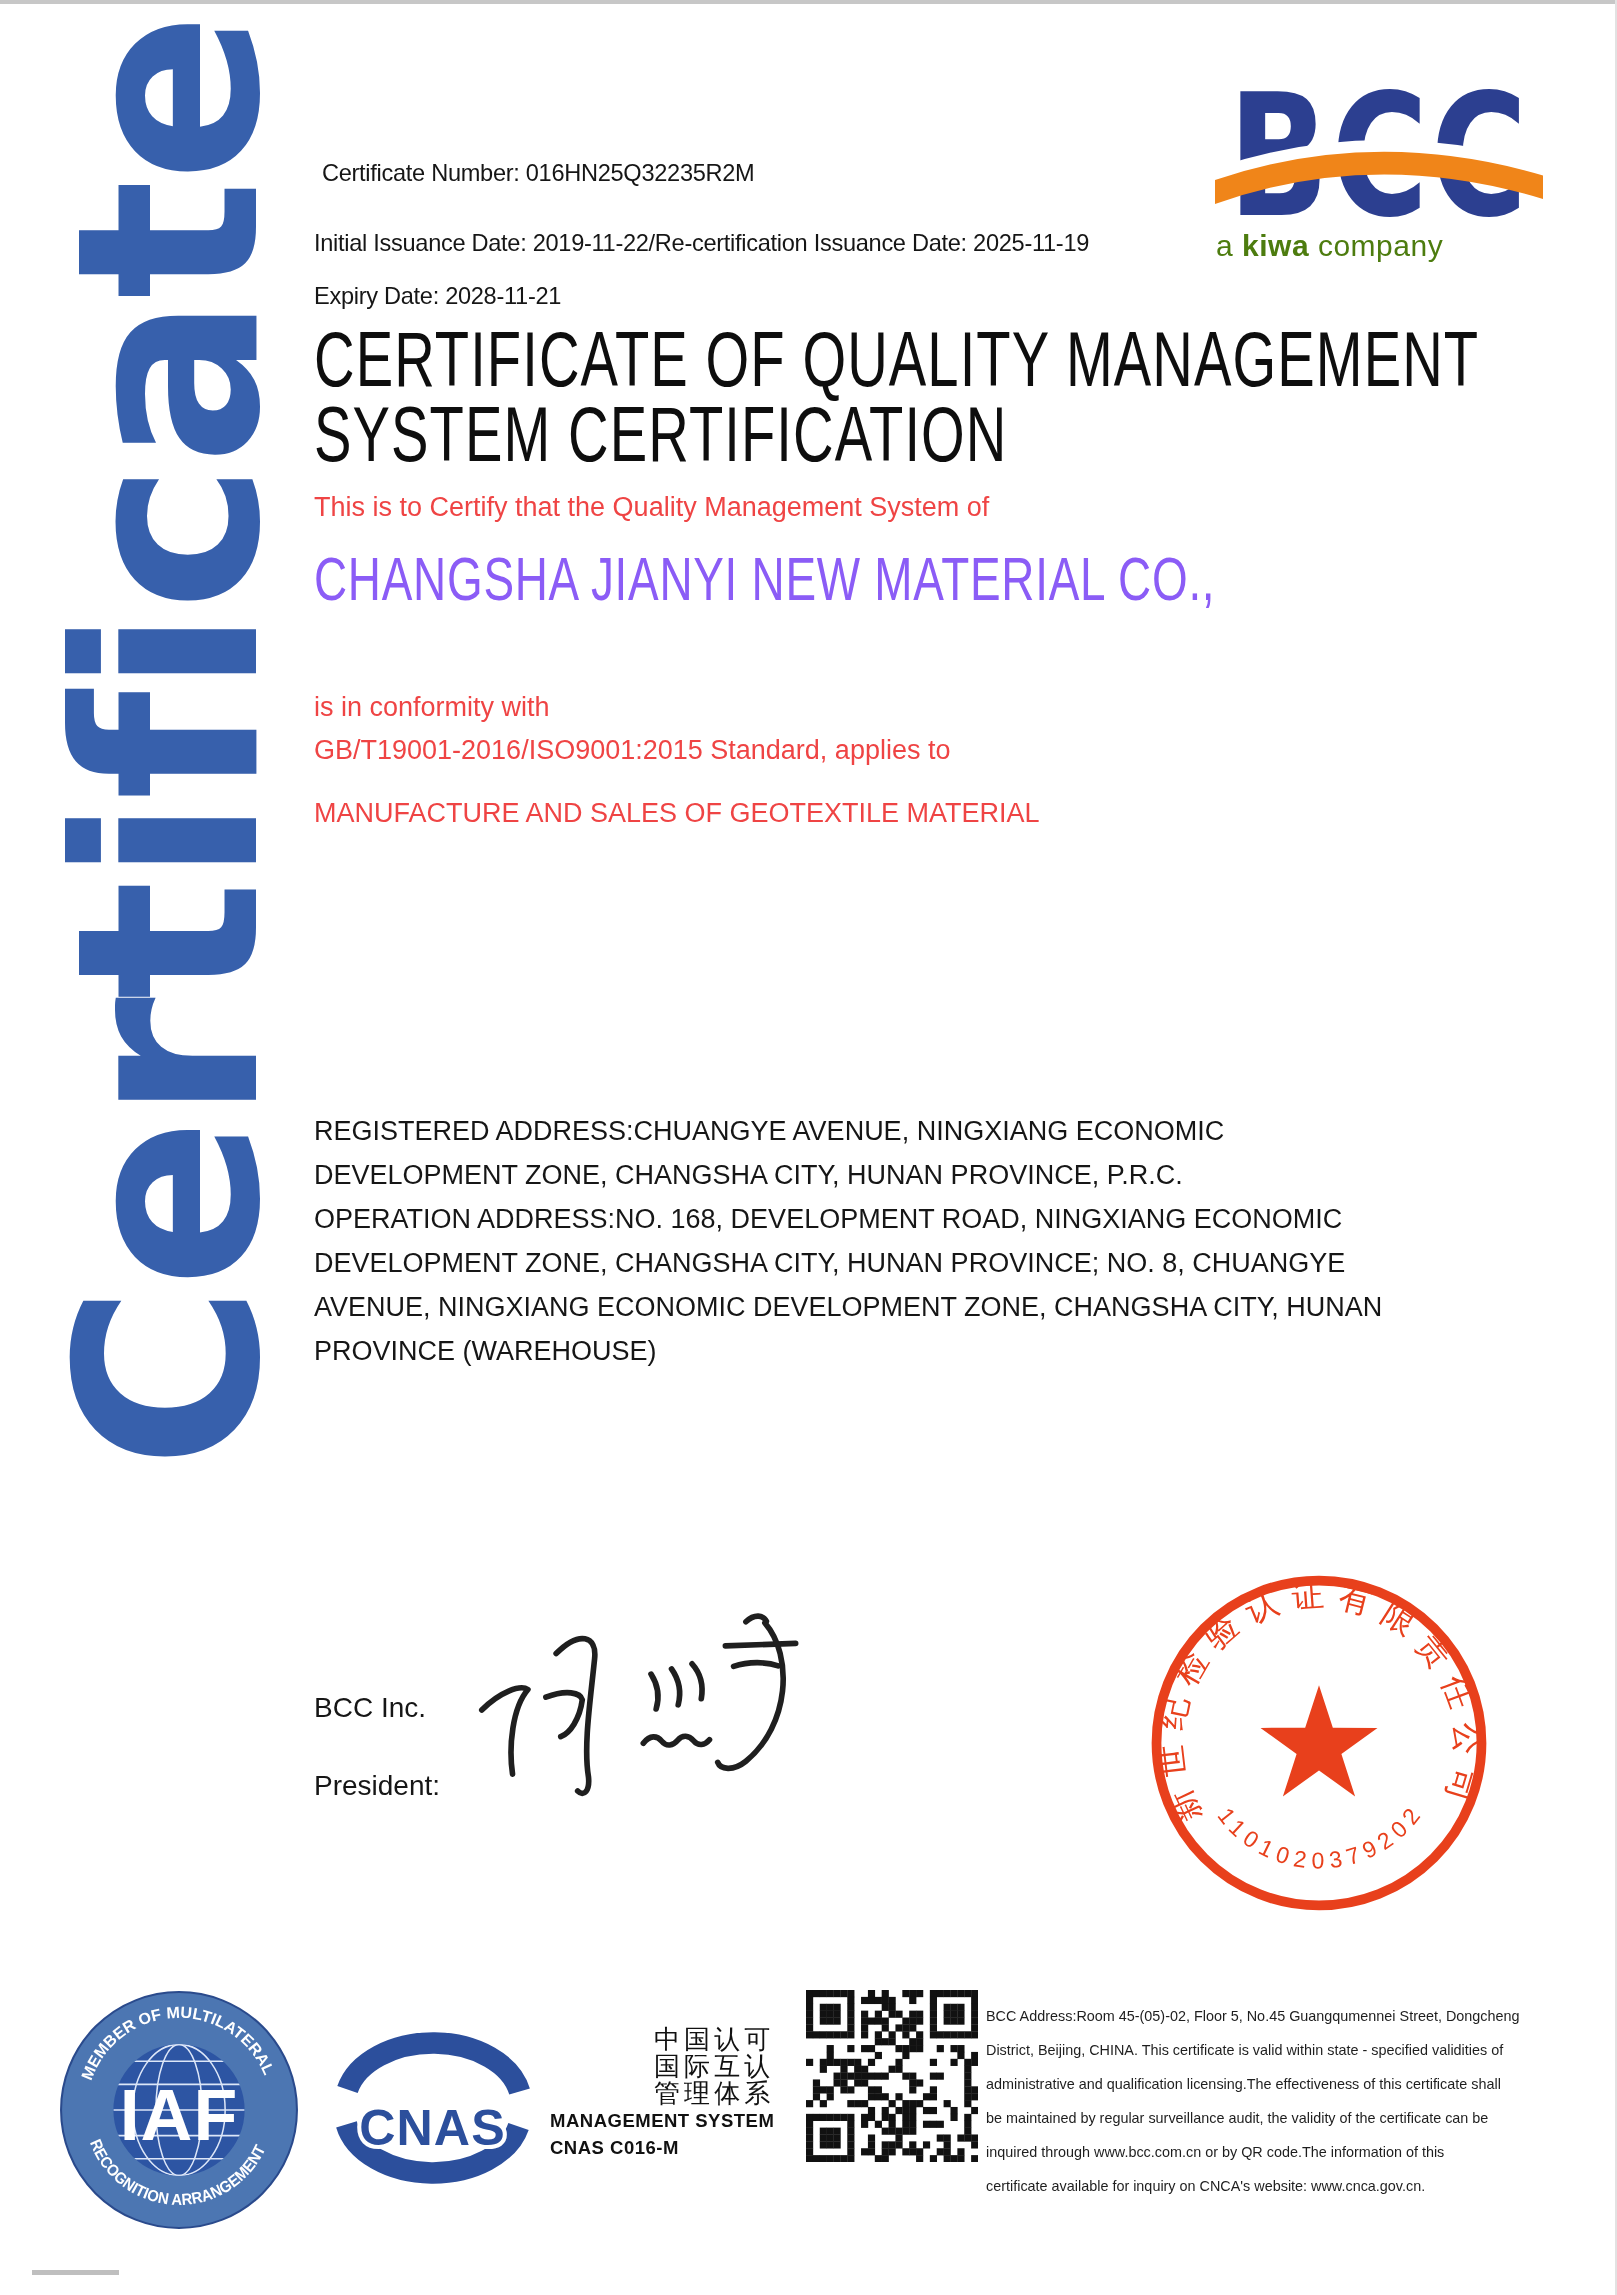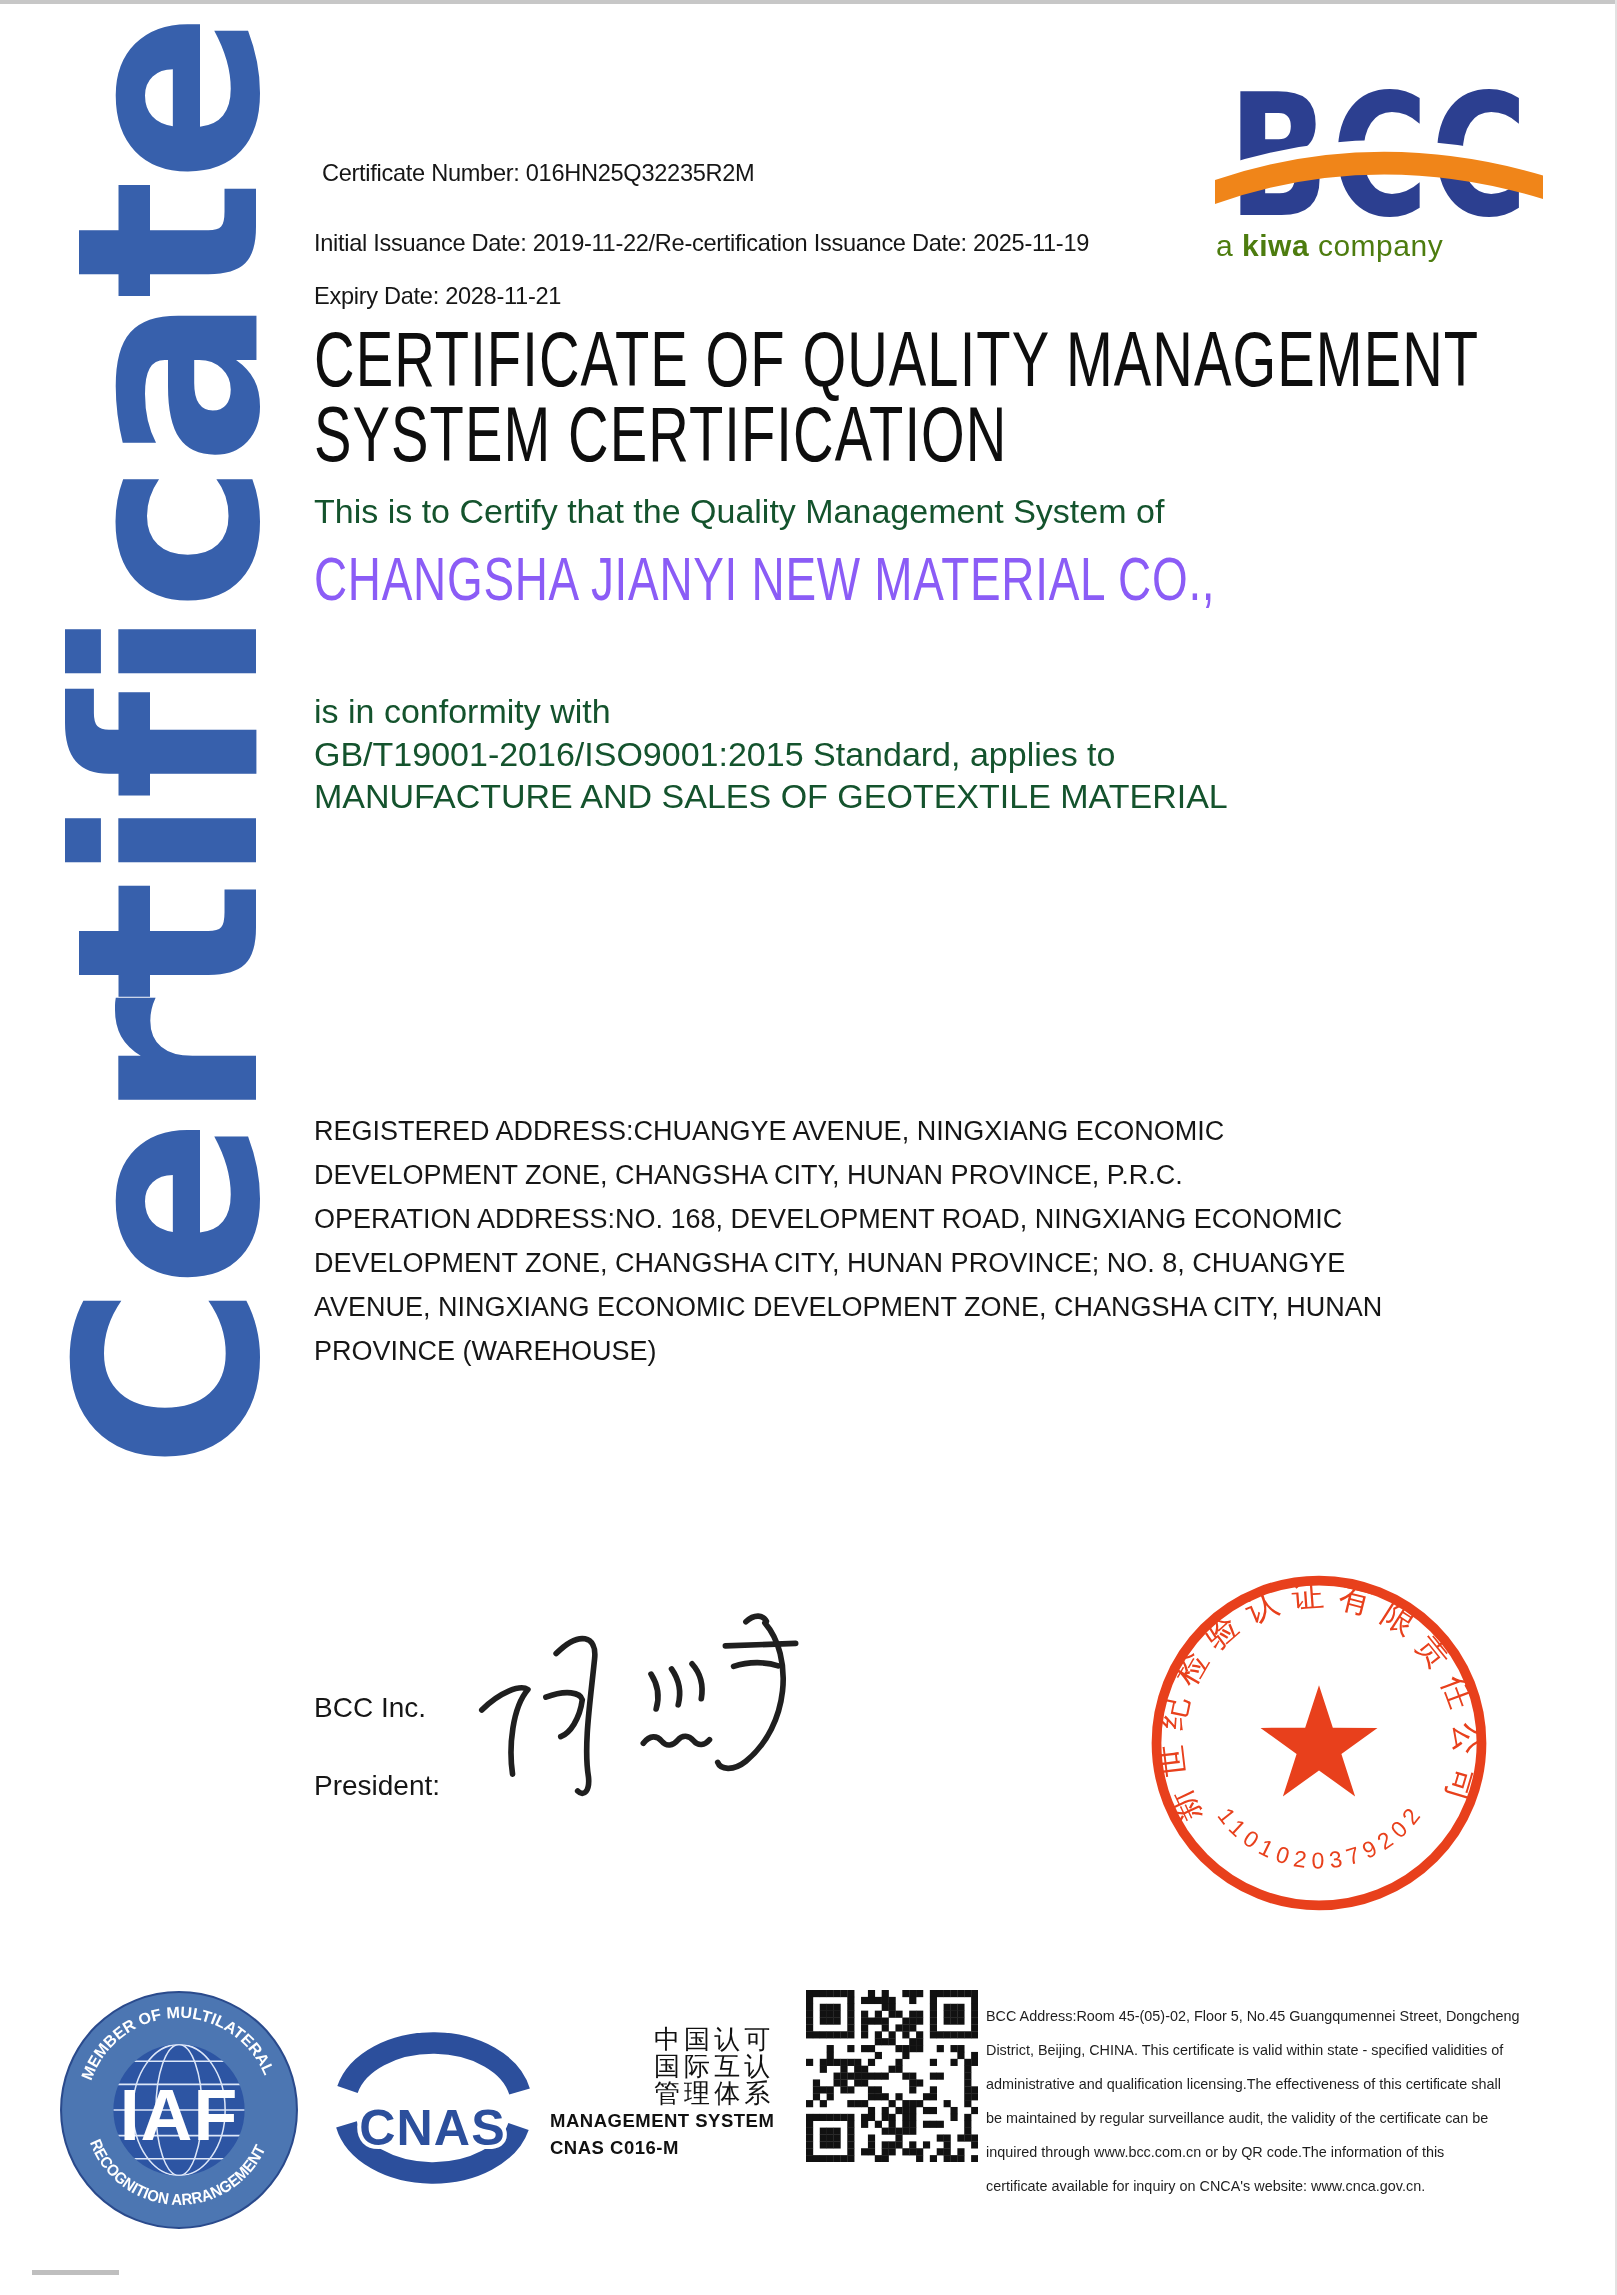--- a/index.html
+++ b/index.html
@@ -21,21 +21,21 @@
 
   
   .meta-line{left:314px; font-size:23.6px; letter-spacing:-0.3px; color:#161616;}
 
   
   .title-block{left:314px; top:322px; font-size:78px; line-height:75px; font-weight:400; color:#0e0e0e;}
   .company-block{left:314px; top:545px; font-size:62px; line-height:67px; font-weight:400; color:#8b5cf6;}
   .squeeze{display:inline-block; transform:scaleX(0.72); transform-origin:0 0; white-space:nowrap; letter-spacing:1.5px;}
   .squeeze2{display:inline-block; transform:scaleX(0.74); transform-origin:0 0; white-space:nowrap; letter-spacing:1px;}
 
-  .body-line{left:314px; font-size:34px; color:#14532d;}
+  .body-line{left:314px; font-size:27px; color:#ef4444;}
   .reg-block{left:314px; top:1109px; font-size:27px; line-height:44px; color:#161616;}
   .reg-block div{white-space:nowrap;}
 
   .sig-label{left:314px; font-size:28px; color:#161616;}
 
   
   .acc-block{left:550px; top:2026px; line-height:27px; color:#111;}
   .acc-zh{font-size:26px; letter-spacing:4.1px;text-align:right;}
   .acc-en{font-size:18.5px; font-weight:bold; letter-spacing:0.5px;}
   .fineprint{left:986px; top:1999px; font-size:14.4px; line-height:34px; color:#1e1e1e;}
@@ -76,21 +76,21 @@
   </div>
 
   <div class="abs body-line" style="top:492px;">This is to Certify that the Quality Management System of</div>
 
   <div class="abs company-block">
     <div><span class="squeeze2">CHANGSHA JIANYI NEW MATERIAL CO.,</span></div>
   </div>
 
   <div class="abs body-line" style="top:692px;">is in conformity with</div>
   <div class="abs body-line" style="top:735px;">GB/T19001-2016/ISO9001:2015 Standard, applies to</div>
-  <div class="abs body-line" style="top:777px;">MANUFACTURE AND SALES OF GEOTEXTILE MATERIAL</div>
+  <div class="abs body-line" style="top:798px;">MANUFACTURE AND SALES OF GEOTEXTILE MATERIAL</div>
 
   <div class="abs reg-block">
     <div>REGISTERED ADDRESS:CHUANGYE AVENUE, NINGXIANG ECONOMIC</div>
     <div>DEVELOPMENT ZONE, CHANGSHA CITY, HUNAN PROVINCE, P.R.C.</div>
     <div>OPERATION ADDRESS:NO. 168, DEVELOPMENT ROAD, NINGXIANG ECONOMIC</div>
     <div>DEVELOPMENT ZONE, CHANGSHA CITY, HUNAN PROVINCE; NO. 8, CHUANGYE</div>
     <div>AVENUE, NINGXIANG ECONOMIC DEVELOPMENT ZONE, CHANGSHA CITY, HUNAN</div>
     <div>PROVINCE (WAREHOUSE)</div>
   </div>
 

